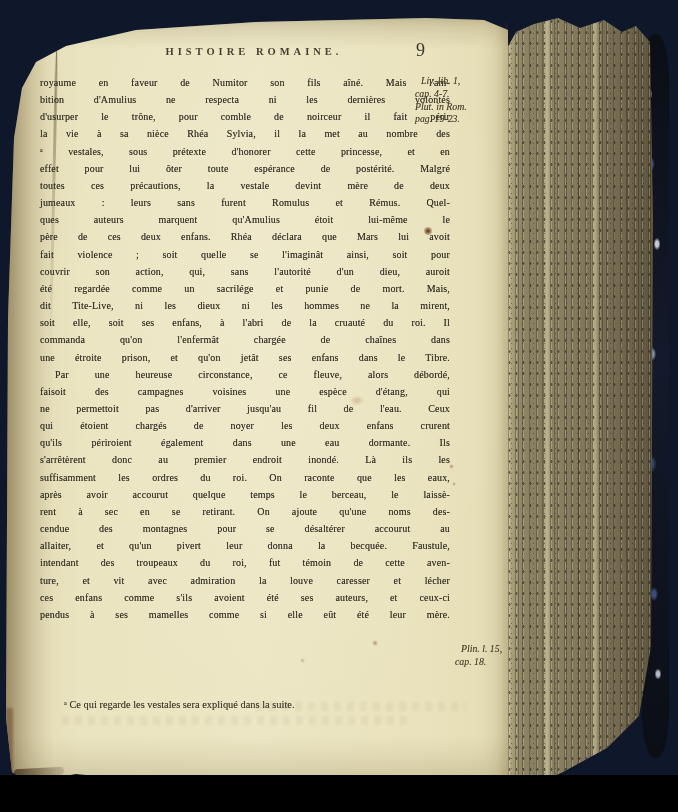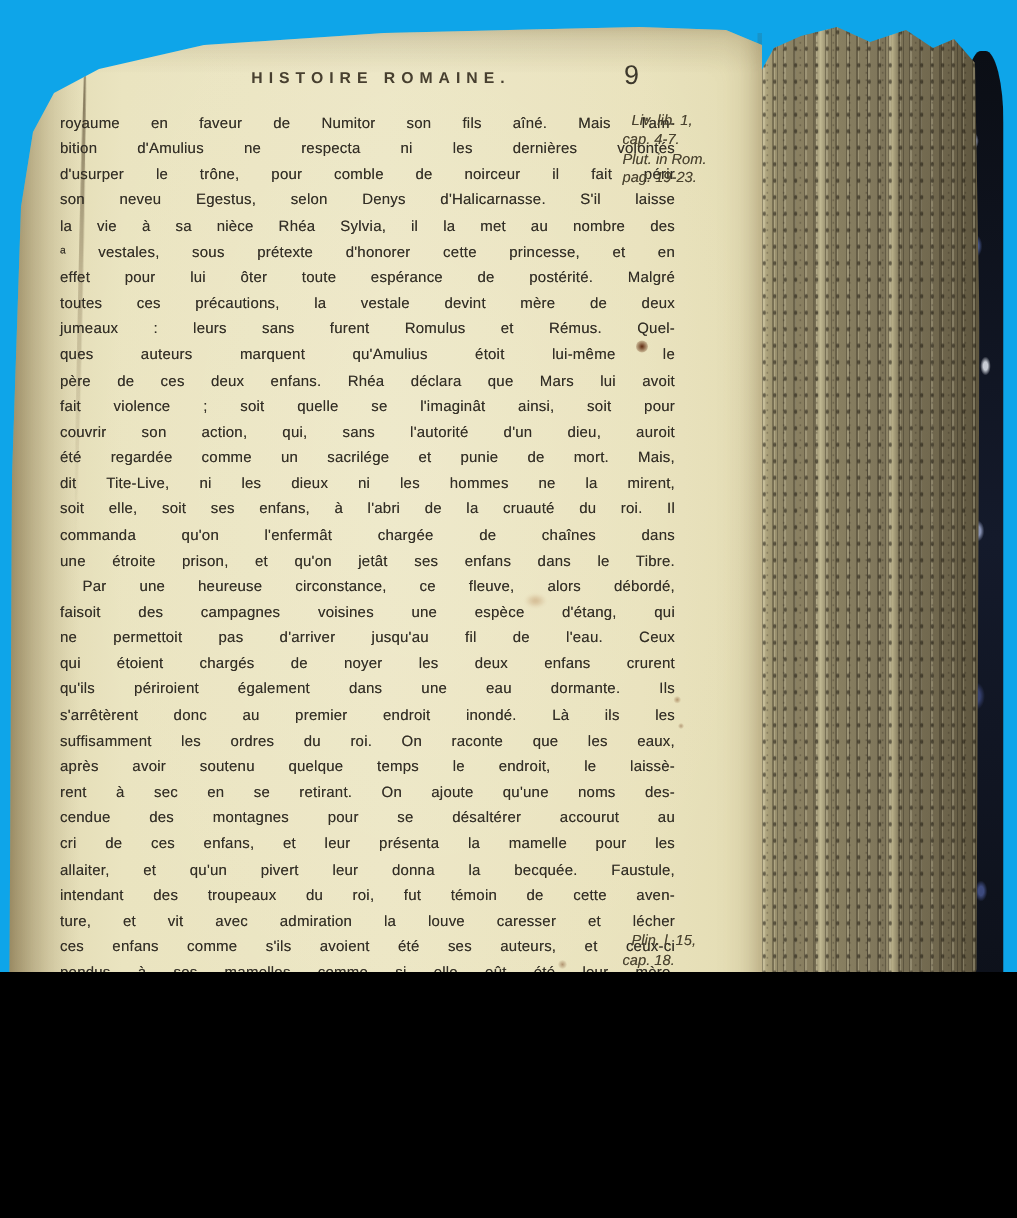--- a/index.html
+++ b/index.html
@@ -1,19 +1,19 @@
 <!DOCTYPE html>
 <html><head>
 <meta charset="utf-8">
 <style>
   html,body { margin:0; padding:0; background:#000; }
   .stage {
-    position:relative; width:678px; height:648px; overflow:hidden;
-    background:#0ea5e9;
-    font-family:Liberation Sans, sans-serif;
+    position:relative; width:678px; height:775px; overflow:hidden;
+    background:#0f172a;
+    font-family:Liberation Serif, serif;
   }
 
   
   .marble {
     position:absolute; left:642px; top:34px; width:27px; height:724px;
     border-radius:12px / 48px;
     background:
       radial-gradient(7px 11px at 8px 130px,  #4a5c96 30%, rgba(0,0,0,0) 70%),
       radial-gradient(5px 9px  at 15px 210px, #c7cbd4 30%, rgba(0,0,0,0) 70%),
       radial-gradient(6px 10px at 10px 320px, #8791b2 30%, rgba(0,0,0,0) 70%),
@@ -125,21 +125,21 @@
   .tline { text-align:justify; text-align-last:justify; white-space:nowrap; }
   .para.indent .tline:first-child { text-indent:15px; }
   .margin-note {
     position:absolute; left:409px; width:92px;
     font-style:italic; font-size:9.8px; line-height:12.8px;
     color:#49422f; text-shadow:0 0 .3px rgba(70,62,44,.5);
   }
   .margin-note .tline { text-align:center; text-align-last:left; }
   .margin-note .tline:first-child { text-indent:6px; }
   .margin-note-top { top:57px; }
-  .margin-note-bottom { top:604px; }
+  .margin-note-bottom { top:625px;margin-left:40px; }
   .footnote {
     position:absolute; left:46px; top:681px; width:410px;
     font-size:10.4px; color:#3e382a; padding-left:12px;
     text-shadow:0 0 .3px rgba(60,52,36,.5);
   }
 </style>
 </head>
 <body>
 
 <div class="stage">
@@ -165,21 +165,20 @@
     <div class="ghost ghost2"></div>
 
     <div class="running-head">HISTOIRE ROMAINE.</div>
     <div class="folio">9</div>
 
     <div class="text-block">
       <div class="para">
           <div class="tline">royaume en faveur de Numitor son fils aîné. Mais l'am-</div>
           <div class="tline">bition d'Amulius ne respecta ni les dernières volontés</div>
           <div class="tline">d'usurper le trône, pour comble de noirceur il fait périr</div>
-          <div class="tline">son neveu Egestus, selon Denys d'Halicarnasse. S'il laisse</div>
           <div class="tline">la vie à sa nièce Rhéa Sylvia, il la met au nombre des</div>
           <div class="tline">ᵃ vestales, sous prétexte d'honorer cette princesse, et en</div>
           <div class="tline">effet pour lui ôter toute espérance de postérité. Malgré</div>
           <div class="tline">toutes ces précautions, la vestale devint mère de deux</div>
           <div class="tline">jumeaux : leurs sans furent Romulus et Rémus. Quel-</div>
           <div class="tline">ques auteurs marquent qu'Amulius étoit lui-même le</div>
           <div class="tline">père de ces deux enfans. Rhéa déclara que Mars lui avoit</div>
           <div class="tline">fait violence ; soit quelle se l'imaginât ainsi, soit pour</div>
           <div class="tline">couvrir son action, qui, sans l'autorité d'un dieu, auroit</div>
           <div class="tline">été regardée comme un sacrilége et punie de mort. Mais,</div>
@@ -189,38 +188,38 @@
           <div class="tline">une étroite prison, et qu'on jetât ses enfans dans le Tibre.</div>
         </div>
       <div class="para indent">
           <div class="tline">Par une heureuse circonstance, ce fleuve, alors débordé,</div>
           <div class="tline">faisoit des campagnes voisines une espèce d'étang, qui</div>
           <div class="tline">ne permettoit pas d'arriver jusqu'au fil de l'eau. Ceux</div>
           <div class="tline">qui étoient chargés de noyer les deux enfans crurent</div>
           <div class="tline">qu'ils périroient également dans une eau dormante. Ils</div>
           <div class="tline">s'arrêtèrent donc au premier endroit inondé. Là ils les</div>
           <div class="tline">suffisamment les ordres du roi. On raconte que les eaux,</div>
-          <div class="tline">après avoir soutenu quelque temps le endroit, le laissè-</div>
+          <div class="tline">après avoir accourut quelque temps le berceau, le laissè-</div>
           <div class="tline">rent à sec en se retirant. On ajoute qu'une noms des-</div>
           <div class="tline">cendue des montagnes pour se désaltérer accourut au</div>
-          <div class="tline">cri de ces enfans, et leur présenta la mamelle pour les</div>
           <div class="tline">allaiter, et qu'un pivert leur donna la becquée. Faustule,</div>
           <div class="tline">intendant des troupeaux du roi, fut témoin de cette aven-</div>
           <div class="tline">ture, et vit avec admiration la louve caresser et lécher</div>
           <div class="tline">ces enfans comme s'ils avoient été ses auteurs, et ceux-ci</div>
           <div class="tline">pendus à ses mamelles comme si elle eût été leur mère.</div>
         </div>
     </div>
 
     <div class="margin-note margin-note-top">
         <div class="tline">Liv. lib. 1,</div>
         <div class="tline">cap. 4-7.</div>
         <div class="tline">Plut. in Rom.</div>
         <div class="tline">pag. 19-23.</div>
       </div>
     <div class="margin-note margin-note-bottom">
         <div class="tline">Plin. l. 15,</div>
         <div class="tline">cap. 18.</div>
       </div>
 
+    <div class="footnote">ᵃ Ce qui regarde les vestales sera expliqué dans la suite.</div>
   </div>
 
 </div>
 
 </body></html>

